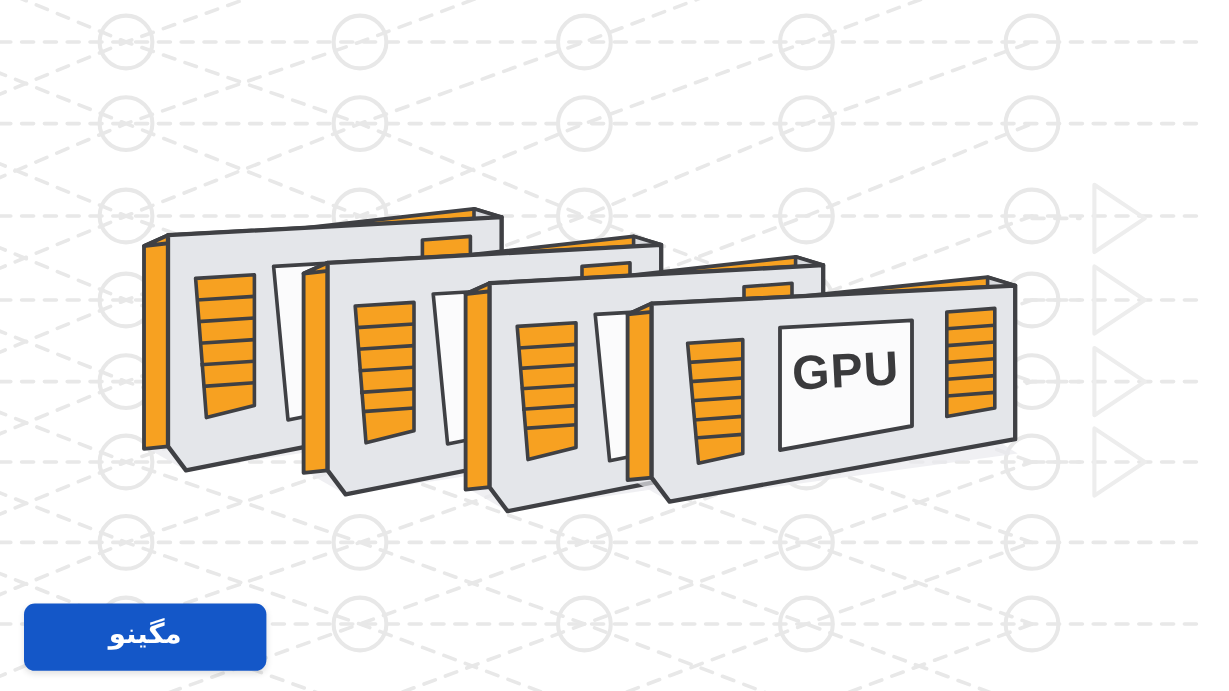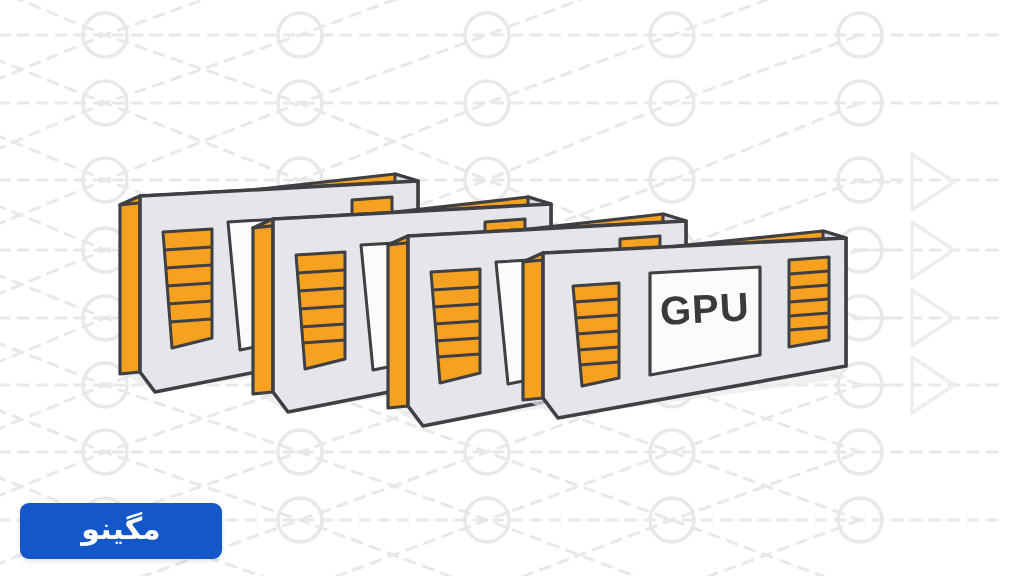--- a/index.html
+++ b/index.html
@@ -24,21 +24,21 @@
   .logo-box{
     width:100%;height:100%;
     background:#1457c8;
     border-radius:9px;
     box-shadow:0 2px 5px rgba(0,0,0,0.12);
     display:flex;align-items:center;justify-content:center;
     overflow:hidden;
   }
   .logo-text{
     color:#ffffff;
-    font-size:30px;
+    font-size:23px;
     font-weight:bold;
     letter-spacing:0px;
     direction:rtl;
     font-family:"DejaVu Sans", sans-serif;
     line-height:1;
     transform:translateY(-2px);
   }
 </style>
 </head>
 <body>

